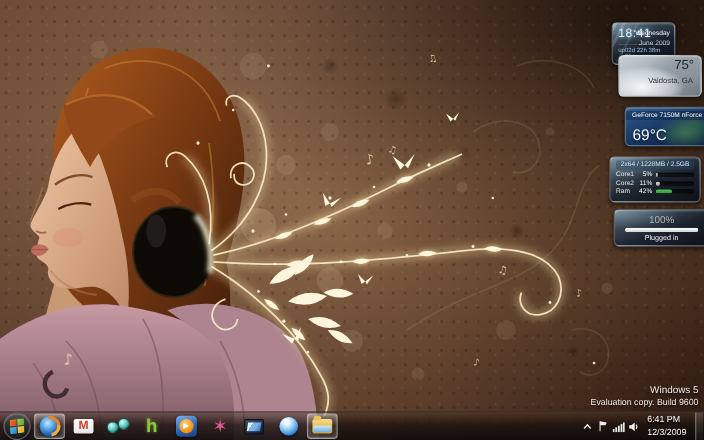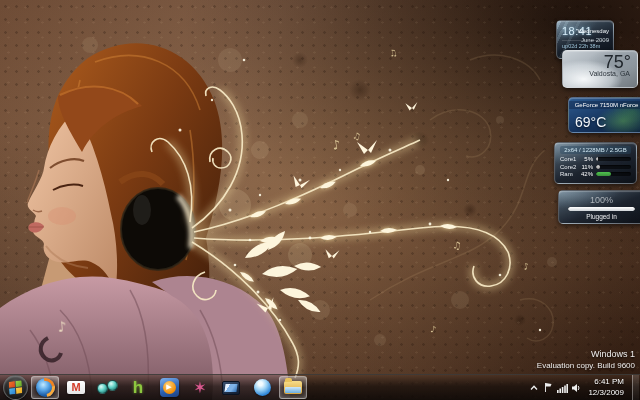--- a/index.html
+++ b/index.html
@@ -49,21 +49,21 @@
   .clock-right .sub{color:#c2cdd4;}
   .clock-foot{position:absolute;left:5px;right:4px;bottom:3px;display:flex;justify-content:space-between;
       font-size:5.5px;color:#9cc2d6;border-top:1px solid rgba(255,255,255,.14);padding-top:2px;}
 
   #g-weather{left:562px;top:50px;width:76px;height:38px;
     background:
       radial-gradient(70% 70% at 28% 78%, rgba(250,252,253,.95), rgba(230,236,240,.5) 55%, transparent 75%),
       radial-gradient(60% 55% at 75% 30%, rgba(140,150,158,.9), transparent 70%),
       linear-gradient(150deg,#c9d0d6 0%, #9aa3ab 55%, #71797f 100%);
     color:#20262c;}
-  .weather-temp{position:absolute;top:1px;right:6px;font-size:18px;color:#20262c;}
+  .weather-temp{position:absolute;top:1px;right:6px;font-size:12px;color:#20262c;}
   .weather-loc{position:absolute;top:19px;right:7px;font-size:7px;color:#2c343b;}
 
   #g-gpu{left:568px;top:97px;width:77px;height:36px;
     background:
       radial-gradient(55% 70% at 72% 68%, rgba(110,190,80,.45), transparent 65%),
       radial-gradient(40% 50% at 85% 40%, rgba(60,130,60,.35), transparent 70%),
       linear-gradient(160deg,#2d5c92 0%, #16345e 55%, #0b1f3c 100%);}
   .gpu-name{position:absolute;top:3px;left:0;right:0;text-align:center;font-size:6px;color:#fff;
       background:rgba(8,24,52,.35);padding:1px 0;}
   .gpu-temp{position:absolute;left:6px;bottom:2px;font-size:14px;color:#f2f6fa;text-shadow:0 1px 2px rgba(0,0,0,.6);}
@@ -159,21 +159,21 @@
       box-shadow:0 1px 2px rgba(0,0,0,.45);}
 
   .folder-icon{width:18px;height:13px;border-radius:2px;background:linear-gradient(#f7dd8a,#d9a43c);}
   .folder-icon::before{content:"";position:absolute;top:-3px;left:1px;width:7px;height:4px;
       background:#e8c25c;border-radius:2px 2px 0 0;}
   .folder-icon::after{content:"";position:absolute;left:1px;bottom:1px;right:1px;height:6px;
       background:linear-gradient(#cde7fa,#6aaede);border-radius:1px;}
 
   .tray{margin-left:auto;display:flex;align-items:center;gap:4px;height:100%;padding-right:1px;}
   .tray-ico{display:flex;align-items:center;justify-content:center;width:12px;height:16px;}
-  .tray-clock{text-align:right;font-size:8px;color:#fff;line-height:1.3;margin:0 4px 0 2px;
+  .tray-clock{text-align:left;font-size:8px;color:#fff;line-height:1.3;margin:0 4px 0 2px;
       text-shadow:0 1px 1px rgba(0,0,0,.8);}
   .show-desktop{width:6px;height:100%;border-left:1px solid rgba(255,255,255,.35);
       background:linear-gradient(rgba(255,255,255,.14),rgba(255,255,255,.04));}
 </style>
 </head>
 <body>
 
 <div class="desktop">
 
   <div class="artwork">
@@ -479,21 +479,21 @@
 
   <div class="gadget glass-dark" id="g-batt">
     <div class="batt-pct">100%</div>
     <div class="batt-track">
       <div class="batt-fill" id="batt-fill" style="width: 100%;"></div>
     </div>
     <div class="batt-status">Plugged in</div>
   </div>
 
   <div class="watermark">
-    <div class="l1">Windows 1</div>
+    <div class="l1">Windows 5</div>
     <div class="l2">Evaluation copy. Build 9600</div>
   </div>
 </div>
 
 <div class="taskbar">
   <div id="taskbar-icons">
       <div class="tb-btn tb-start">
         <span class="glyph windows-flag-icon"></span>
       </div>
       <div class="tb-btn active">

